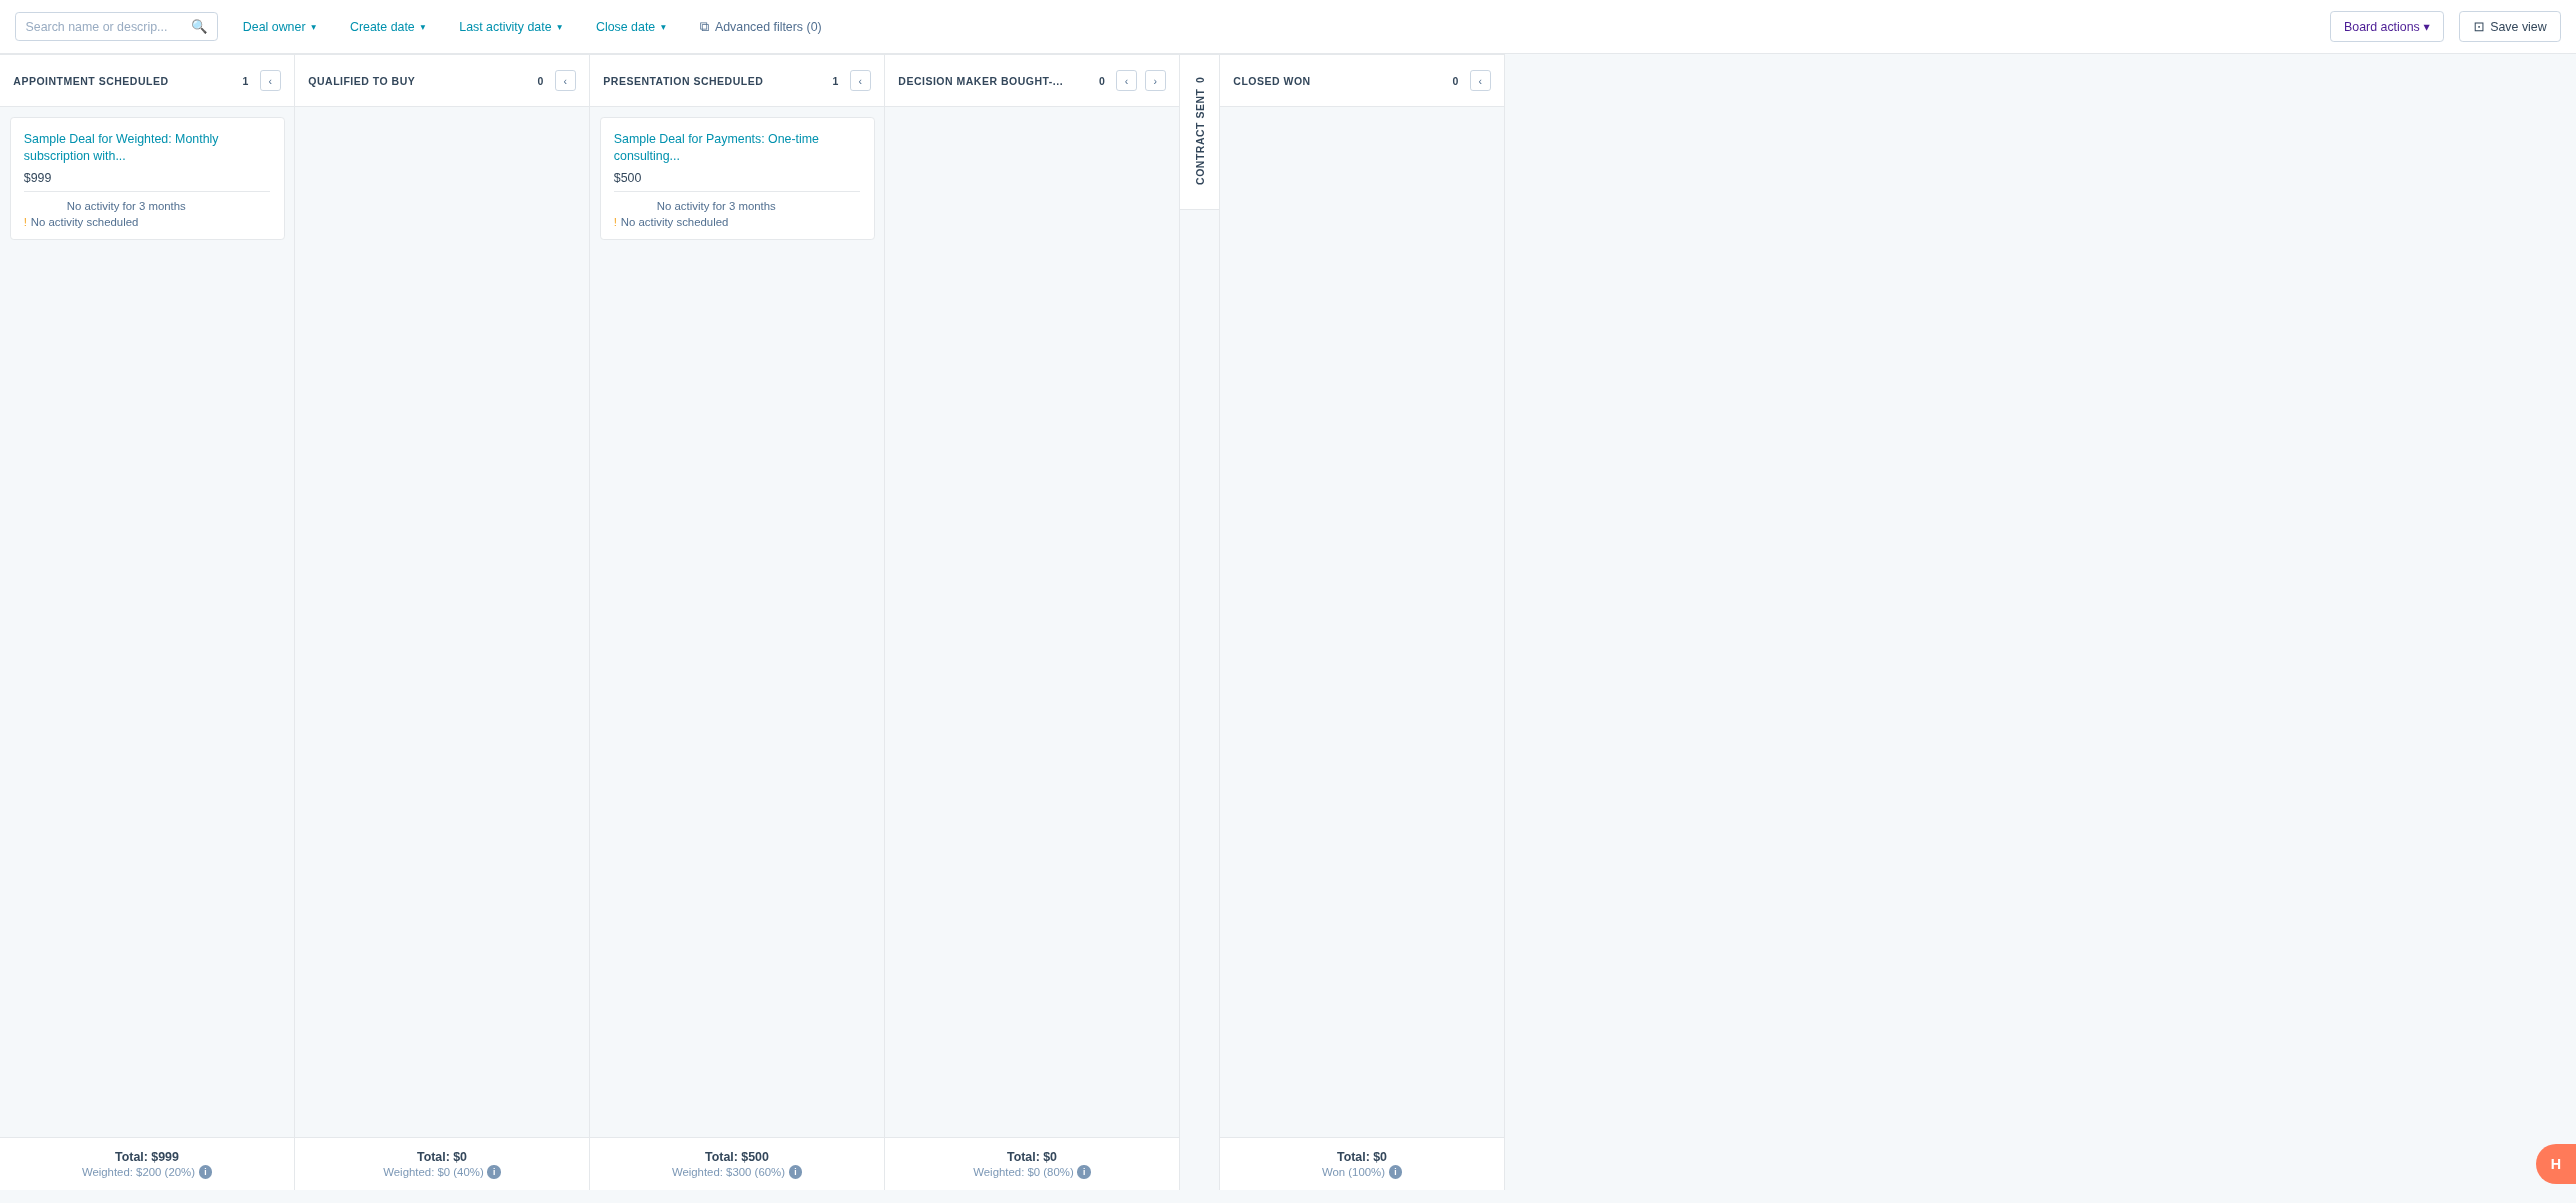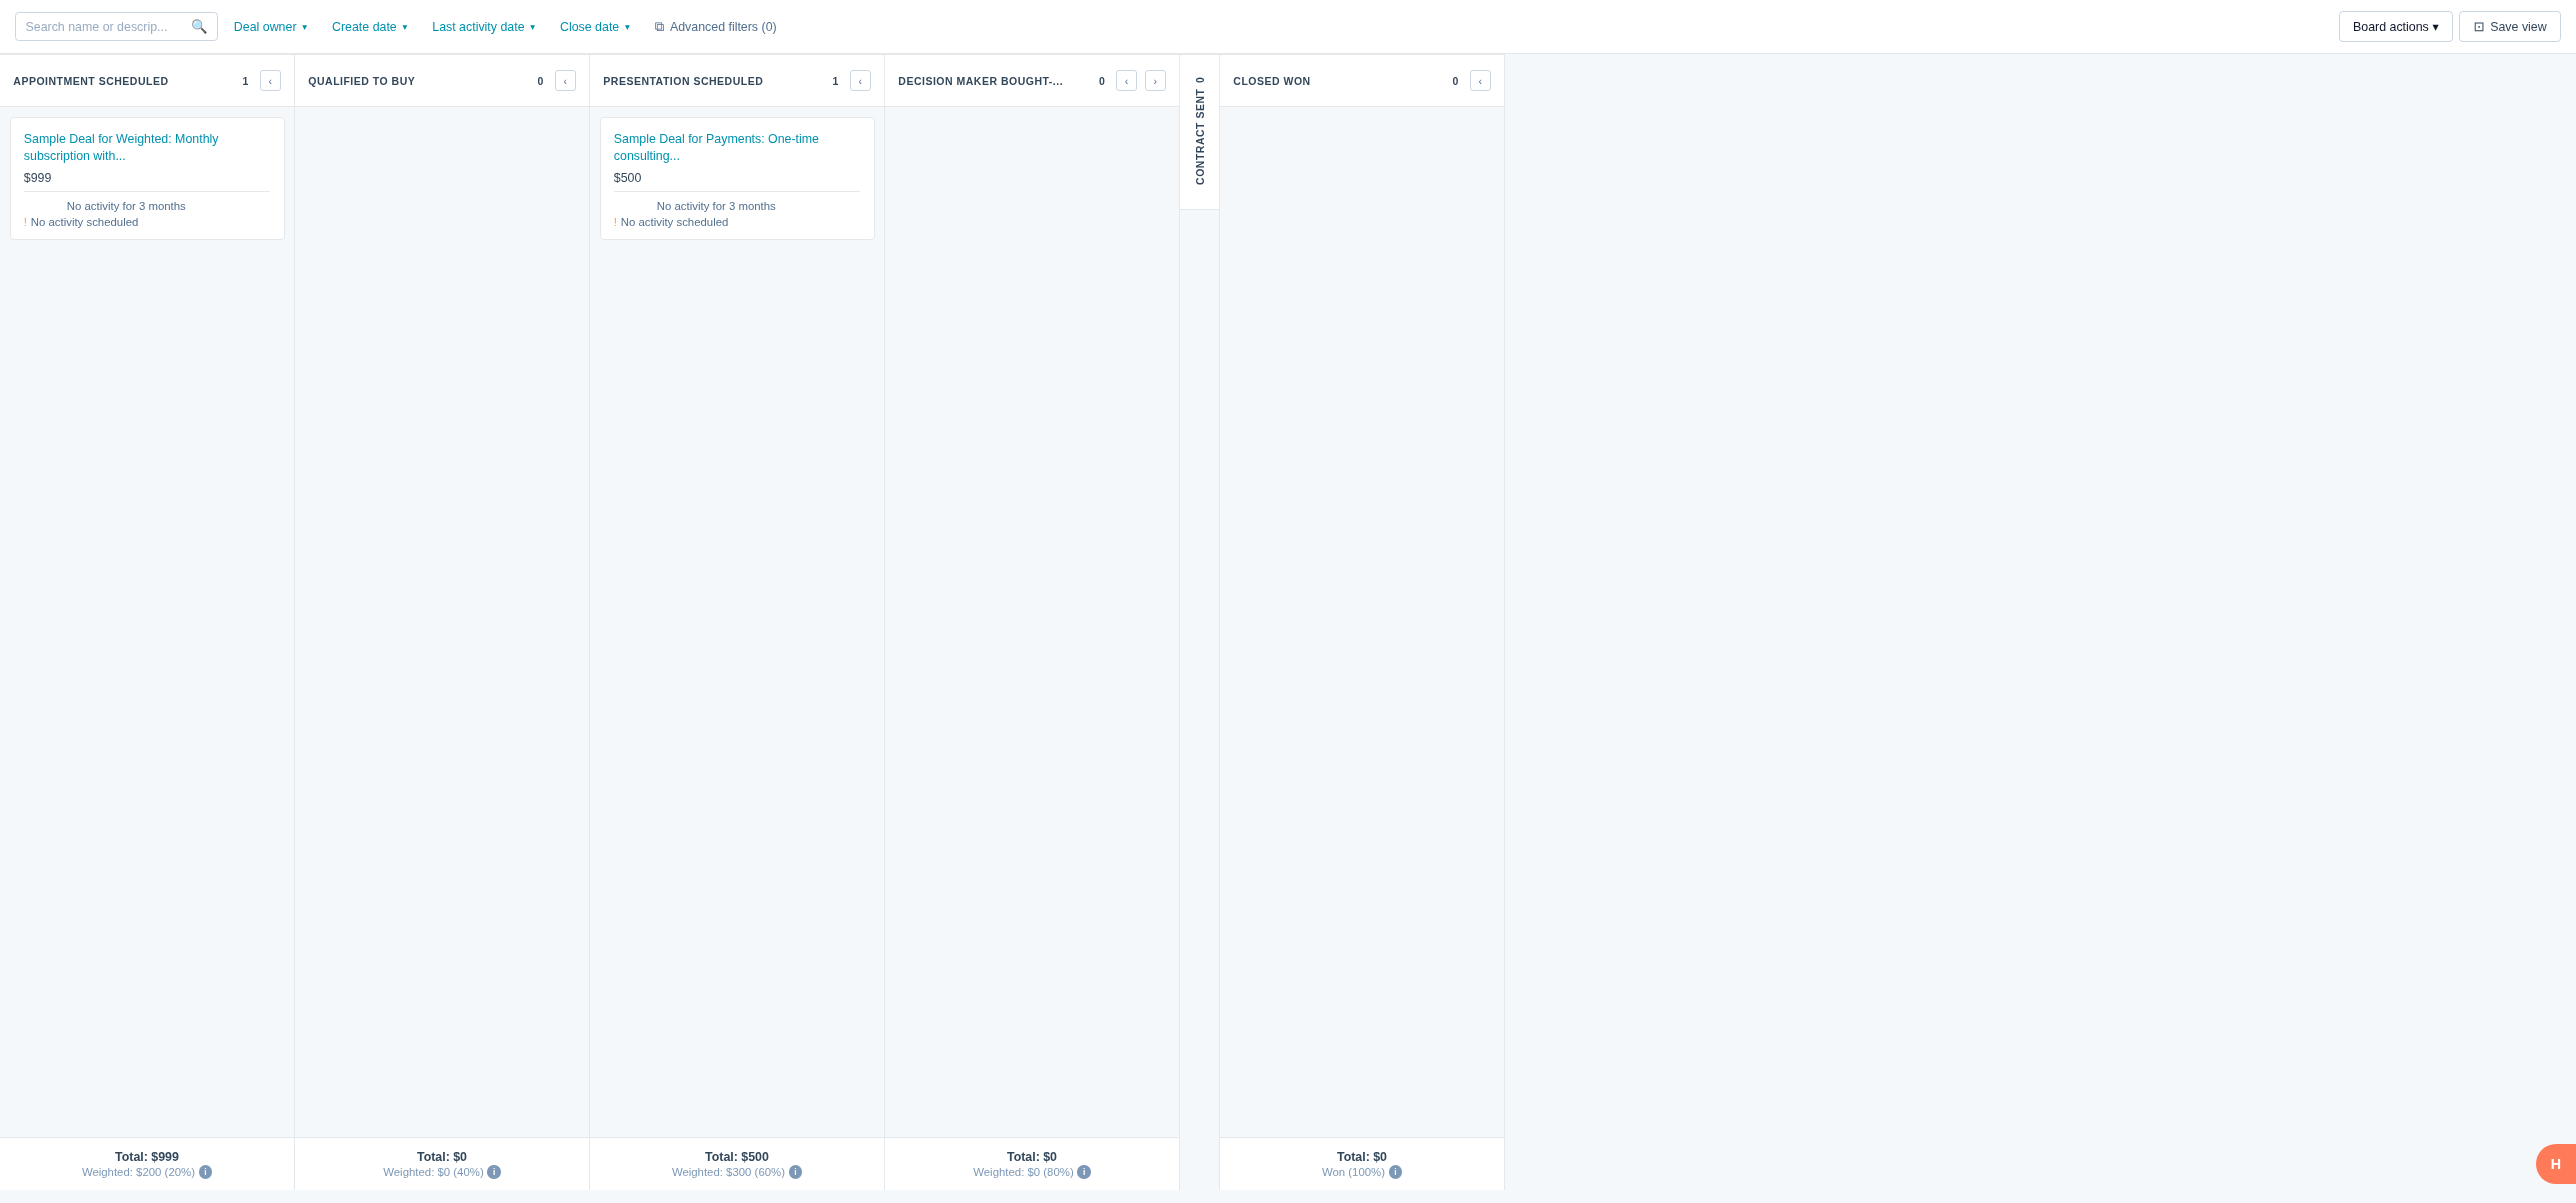--- a/index.html
+++ b/index.html
@@ -10,21 +10,21 @@
       font-size: 12.4px;
     }
 
     
     .filter-bar {
       display: flex;
       align-items: center;
       padding: 11.4px 15px;
       background: #fff;
       border-bottom: 1px solid #e5e8eb;
-      gap: 6px;
+      gap: 15px;
       flex-wrap: nowrap;
     }
     .search-box {
       display: flex;
       align-items: center;
       border: 1px solid #cbd6e2;
       border-radius: 3.8px;
       padding: 5.7px 9.5px;
       background: #fff;
       min-width: 200px;
@@ -73,21 +73,21 @@
       padding: 5.7px 9.5px;
       border-radius: 3.8px;
     }
     .spacer { flex: 1; }
     .board-actions-btn {
       display: flex;
       align-items: center;
       gap: 3.8px;
       background: #fff;
       border: 1px solid #cbd6e2;
-      color: #0f172a;
+      color: #4c1d95;
       font-size: 12.4px;
       font-weight: 500;
       padding: 6.7px 13.3px;
       border-radius: 3.8px;
       cursor: pointer;
     }
     .save-view-btn {
       display: flex;
       align-items: center;
       gap: 5.7px;

